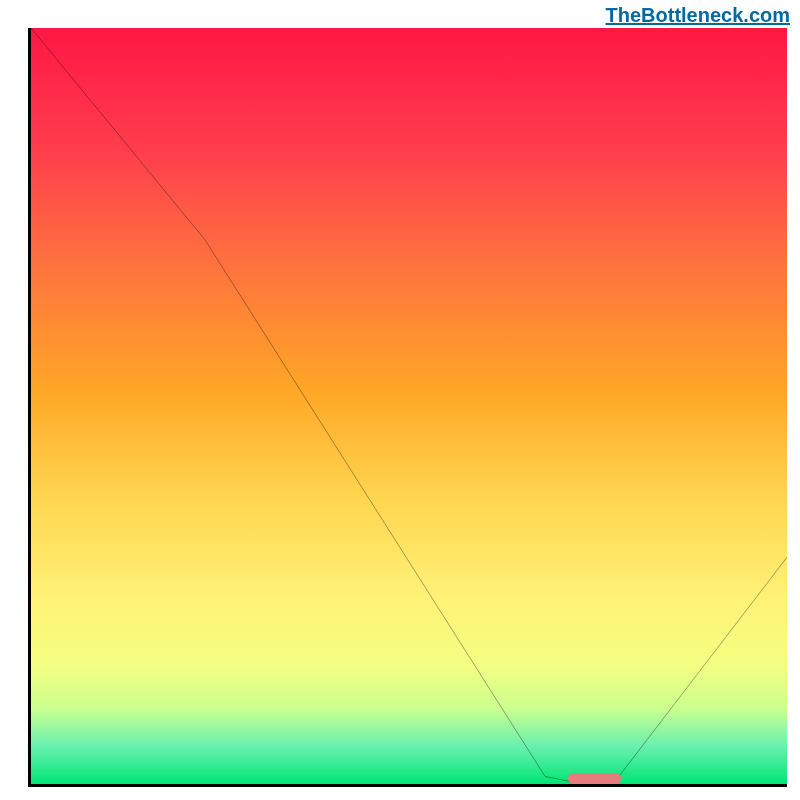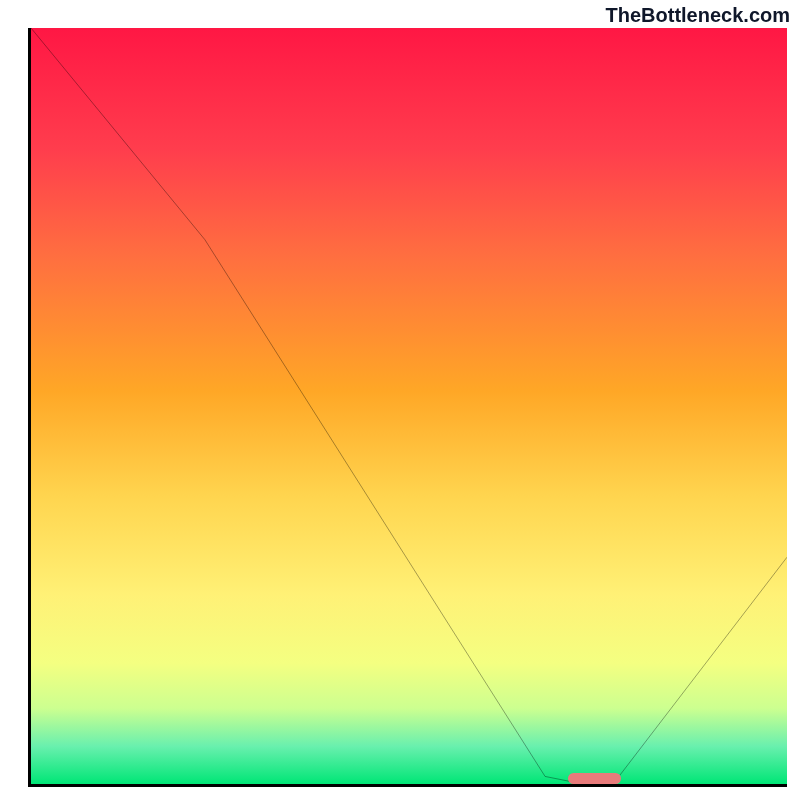--- a/index.html
+++ b/index.html
@@ -10,22 +10,23 @@
     background: #ffffff;
     position: relative;
     font-family: Arial, sans-serif;
   }
   .watermark {
     position: absolute;
     top: 4px;
     right: 10px;
     font-size: 20px;
     font-weight: bold;
-    color: #0f172a;
+    color: #0369a1;
     z-index: 10;
+    text-decoration: underline;
   }
   .plot-area {
     position: absolute;
     left: 28px;
     top: 28px;
     width: 756px;
     height: 756px;
     border-left: 3px solid #000;
     border-bottom: 3px solid #000;
     overflow: hidden;

